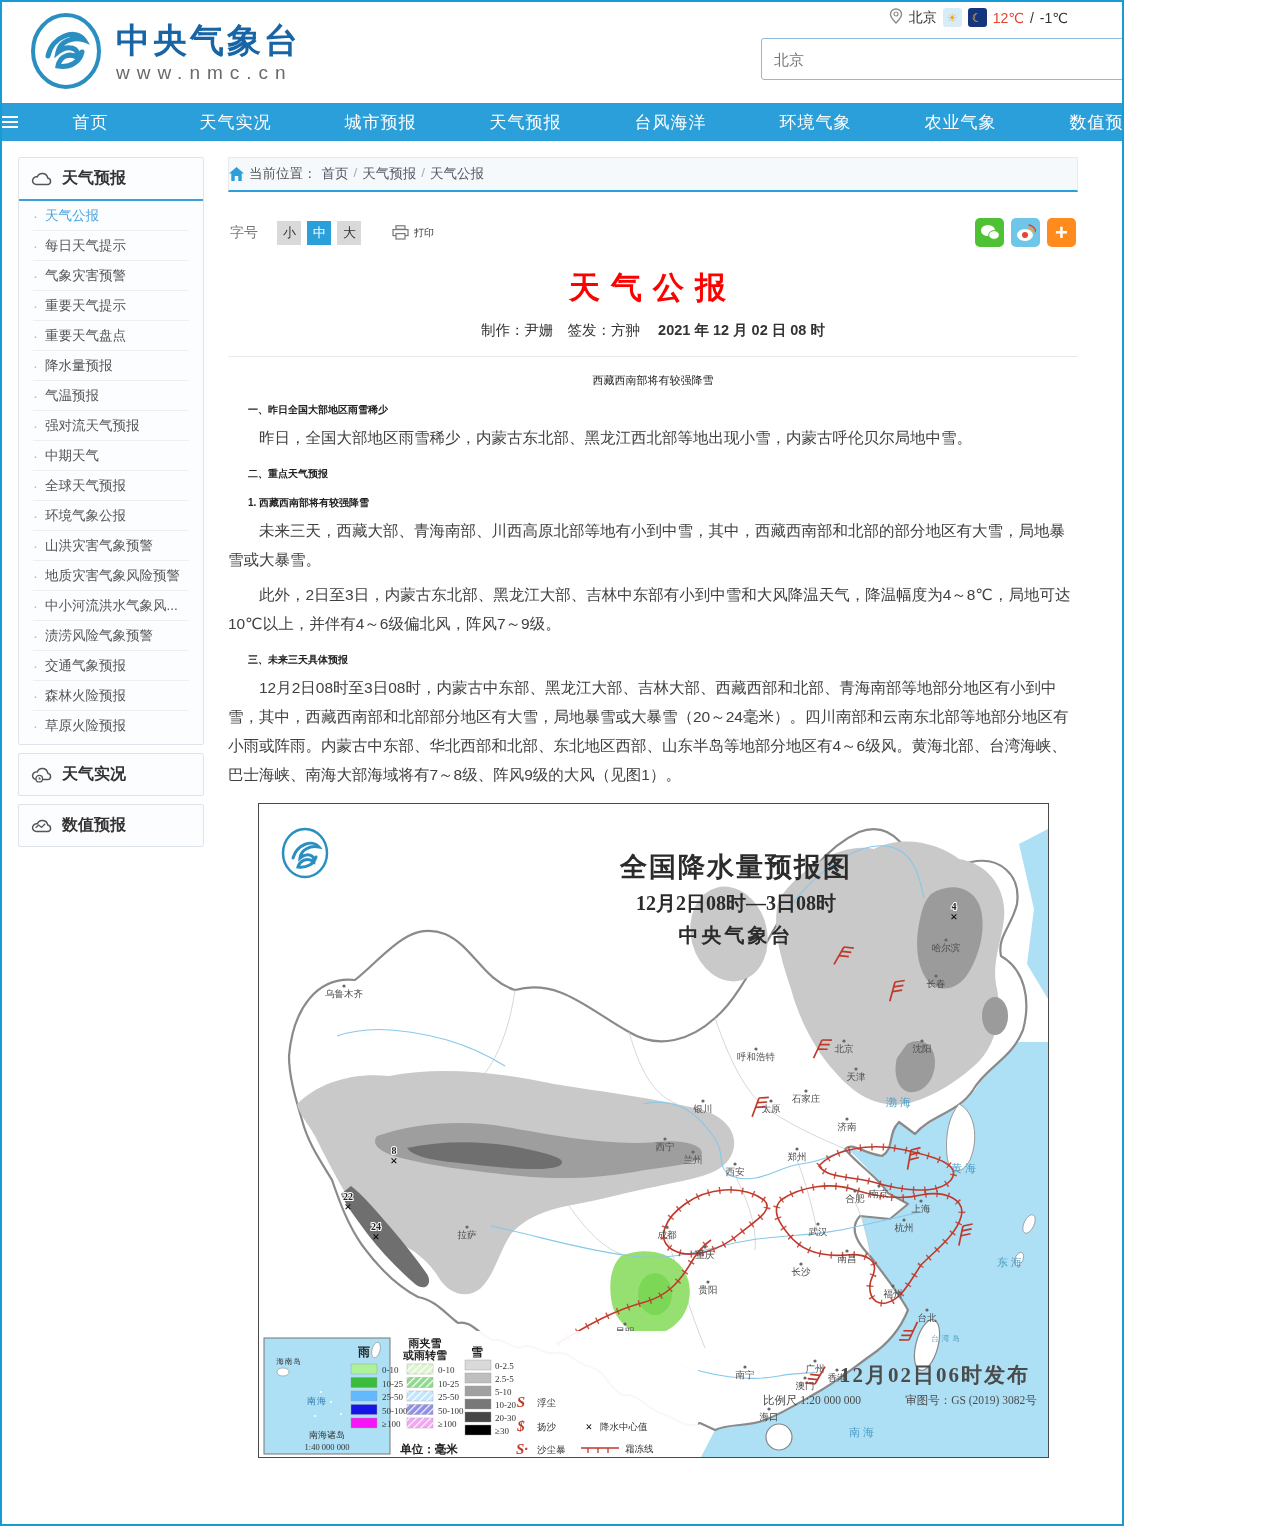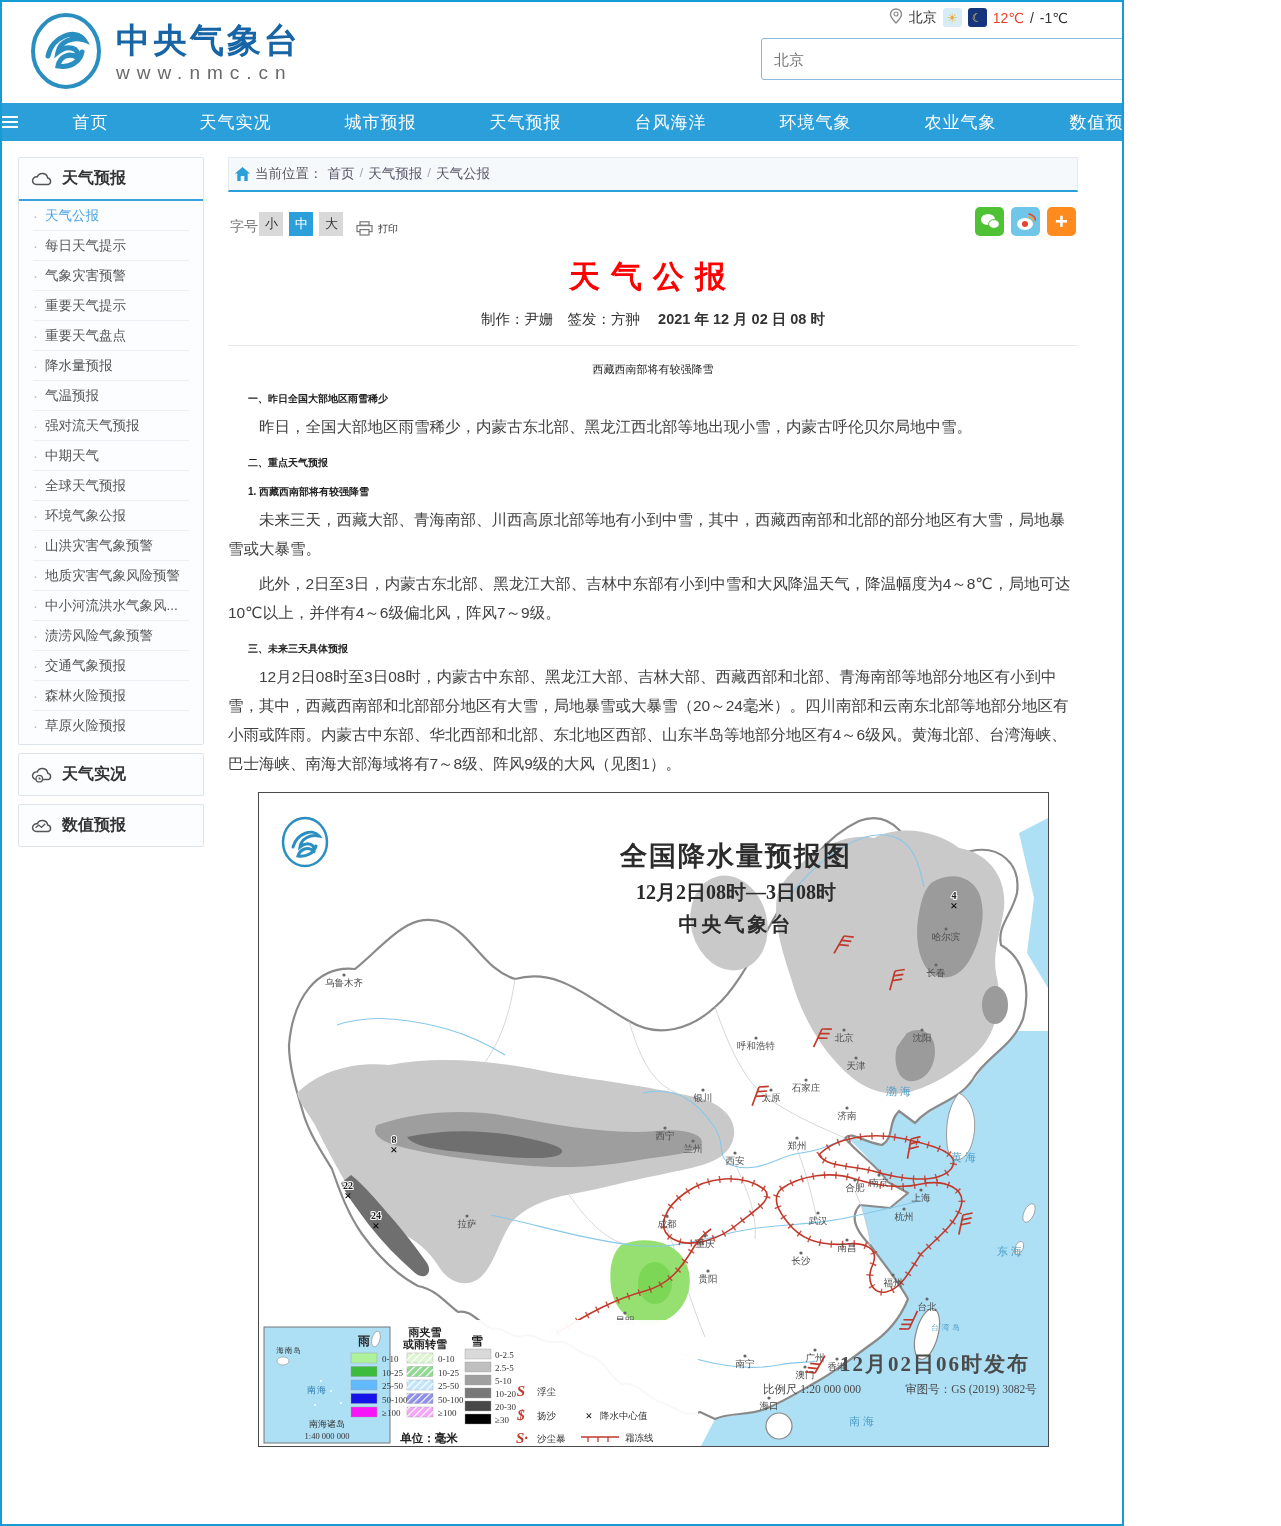--- a/index.html
+++ b/index.html
@@ -28,24 +28,24 @@
   .side-box{border:1px solid #dde4eb;background:#fcfdff;border-radius:2px;margin-bottom:8px}
   .side-box-header{display:flex;align-items:center;gap:9px;padding:10px 12px;font-size:16px;font-weight:bold;color:#333;cursor:pointer}
   .side-box.first .side-box-header{border-bottom:2px solid #3aa0e0}
   .side-list{list-style:none;margin:0;padding:0 14px 4px}
   .side-list li{display:flex;align-items:center;gap:7px;height:29px;border-top:1px solid #edf0f3;font-size:13.5px;color:#555;cursor:pointer;white-space:nowrap;overflow:hidden}
   .side-list li:first-child{border-top:0}
   .side-list li .bullet{color:#b5bcc4;font-size:15px}
   .side-list li.active{color:#4aa3df}
   
   .main{flex:1;margin-left:24px;min-width:0}
-  .breadcrumb{height:32px;background:#f6f9fc;border:1px solid #e4eaf0;border-bottom:2px solid #2b9fd9;display:flex;align-items:center;padding:0 6px;font-size:13.5px;color:#555;gap:5px}
+  .breadcrumb{height:32px;background:#f6f9fc;border:1px solid #e4eaf0;border-bottom:2px solid #2b9fd9;display:flex;align-items:center;padding:0 0;font-size:13.5px;color:#555;gap:5px}
   .crumb-link{cursor:pointer;color:#556}
   .crumb-sep{color:#aab}
-  .toolbar{display:flex;align-items:flex-end;margin:15px 2px 4px;gap:1px;font-size:14px;color:#777}
+  .toolbar{display:flex;align-items:center;margin:26px 2px 4px;gap:19px;font-size:14px;color:#777}
   .size-btn{width:24px;height:24px;background:#d9d9d9;border:0;font-size:13px;color:#333;cursor:pointer;font-family:inherit}
   .size-btn.active{background:#2b9fd9;color:#fff}
   .print{display:flex;align-items:center;gap:5px;color:#333;margin-left:12px;cursor:pointer;font-size:10px}
   .share{margin-left:auto;display:flex;gap:7px}
   .share-icon{width:29px;height:29px;border-radius:5px;display:flex;align-items:center;justify-content:center;cursor:pointer;color:#fff;font-weight:bold}
   .share-wechat{background:#4ec234}
   .share-weibo{background:#6fc6e9}
   .share-more{background:#ff8a1e;font-size:22px;line-height:1}
   .article-title{text-align:center;color:#fe0000;font-size:31px;letter-spacing:11px;font-weight:bold;margin:20px 0 12px}
   .meta{text-align:center;font-size:14.5px;color:#333;padding-bottom:16px;border-bottom:1px solid #e9e9e9}

